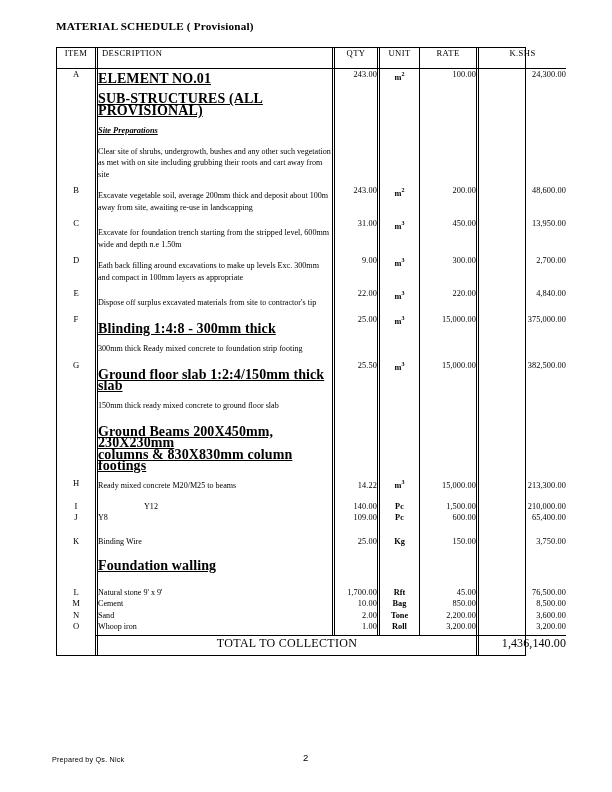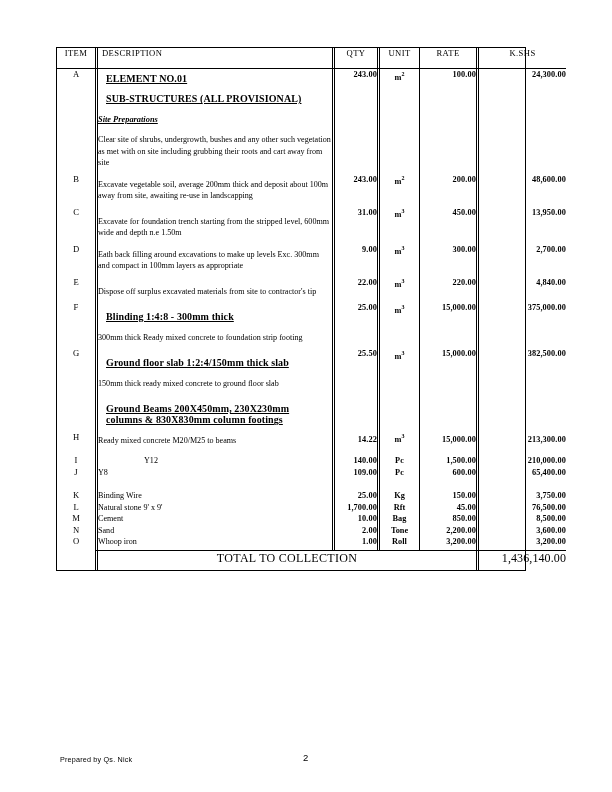--- a/index.html
+++ b/index.html
@@ -85,33 +85,32 @@
     text-align: center;
     vertical-align: middle;
     font-size: 8.6px;
   }
   td.desc { padding: 0 3px 0 4px; }
   td.qty  { text-align: right; vertical-align: middle; padding-right: 7px; }
   td.unit { text-align: center; vertical-align: middle; }
   td.rate { text-align: right; vertical-align: middle; padding-right: 6px; }
   td.kshs { text-align: right; vertical-align: middle; padding-right: 10px; }
 
-  .num { font-weight: bold; font-size: 8.3px; letter-spacing: 0.1px; }
+  .num { font-weight: normal; font-size: 8.3px; letter-spacing: 0.1px; }
   .unit-txt { font-weight: bold; font-size: 8.3px; }
   .unit-txt sup { font-size: 6px; vertical-align: super; }
 
   
   .blk { padding: 4px 0 0 0; }
   .blk:last-child { padding-bottom: 4px; }
   .head-bold-u {
     font-weight: bold;
     text-decoration: underline;
-    font-size: 10px;
+    font-size: 14px;
     letter-spacing: 0.1px;
-    margin-left: 8px;
   }
   .head-italic-u {
     font-weight: bold;
     font-style: italic;
     text-decoration: underline;
     font-size: 8.4px;
   }
   .body-txt { font-size: 8.1px; line-height: 11.5px; }
   .spacer-lg { height: 9px; }
   .spacer-sm { height: 5px; }
@@ -128,39 +127,40 @@
   td.total-value { text-align: right; padding-right: 10px; letter-spacing: 0.1px; }
 
   
   .tight td { line-height: 11.2px; height: 11.2px; vertical-align: top; }
   .tight td.item { vertical-align: top; }
   .tight td.qty, .tight td.rate, .tight td.kshs, .tight td.unit { vertical-align: top; }
 
   
   .footer-left {
     position: absolute;
-    left: 60px;
+    left: 52px;
     top: 755px;
     font-family: "Liberation Sans", sans-serif;
     font-size: 7.2px;
     letter-spacing: 0.2px;
   }
   .footer-page {
     position: absolute;
     left: 303px;
     top: 752px;
     font-family: "Liberation Sans", sans-serif;
     font-size: 9.5px;
   }
 </style>
 </head>
 <body>
 
 <div class="page">
 
+  <div class="doc-title">MATERIAL SCHEDULE ( Provisional)</div>
 
   <div class="table-wrap">
     <div class="outer">
       <table class="schedule">
         <colgroup>
           <col class="c-item">
             <col class="c-desc">
             <col class="c-qty">
           <col class="c-unit">
             <col class="c-rate">
@@ -318,20 +318,30 @@
           <td class="item" style="padding-top:12px;">K</td>
           <td class="desc dbl-l" style="padding-top:12px;">
             <span class="body-txt">Binding Wire</span>
           </td>
           <td class="qty dbl-l" style="padding-top:12px;"><span class="num">25.00</span></td>
           <td class="unit dbl-l" style="padding-top:12px;"><span class="unit-txt">Kg</span></td>
           <td class="rate sng-l" style="padding-top:12px;"><span class="num">150.00</span></td>
           <td class="kshs dbl-l" style="padding-top:12px;"><span class="num">3,750.00</span></td>
         </tr>
 
+        <tr class="bd tight">
+          <td class="item"></td>
+          <td class="desc dbl-l" style="padding-top:13px;padding-bottom:13px;">
+            <span class="head-bold-u">Foundation walling</span>
+          </td>
+          <td class="qty dbl-l"></td>
+          <td class="unit dbl-l"></td>
+          <td class="rate sng-l"></td>
+          <td class="kshs dbl-l"></td>
+        </tr>
 
         <tr class="bd tight">
           <td class="item">L</td>
           <td class="desc dbl-l">
             <span class="body-txt">Natural stone 9' x 9'</span>
           </td>
           <td class="qty dbl-l"><span class="num">1,700.00</span></td>
           <td class="unit dbl-l"><span class="unit-txt">Rft</span></td>
           <td class="rate sng-l"><span class="num">45.00</span></td>
           <td class="kshs dbl-l"><span class="num">76,500.00</span></td>

